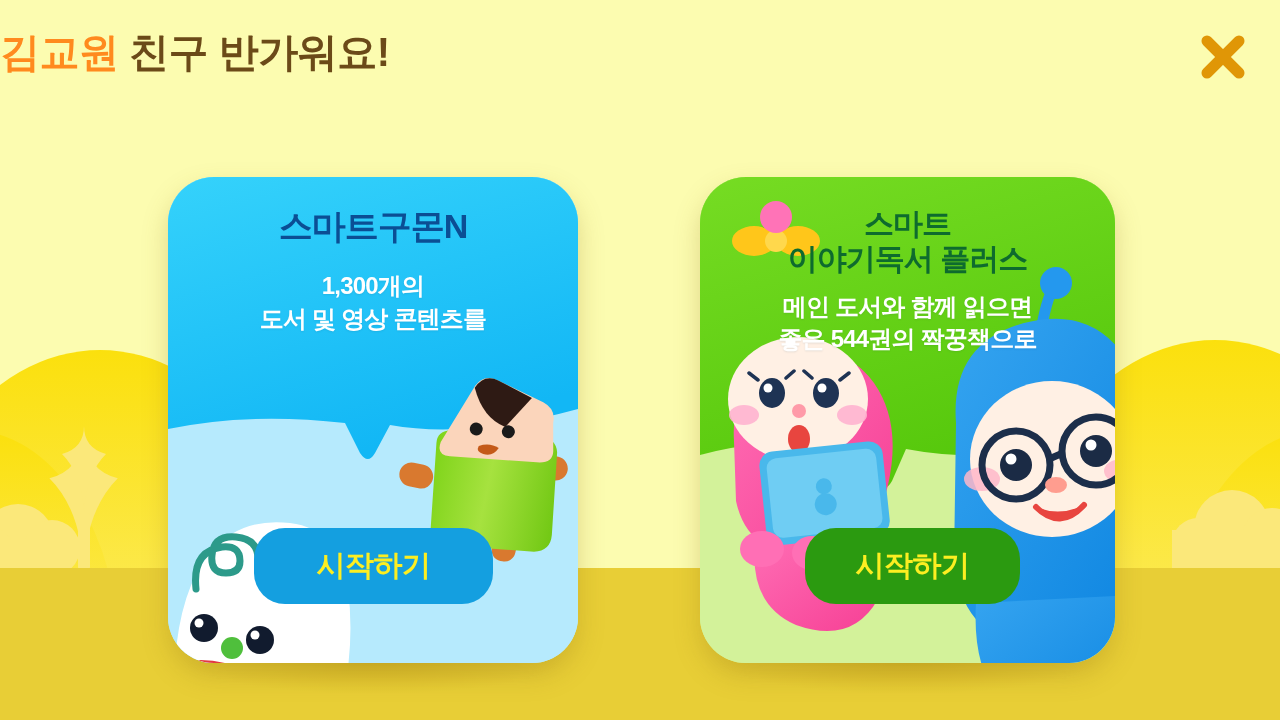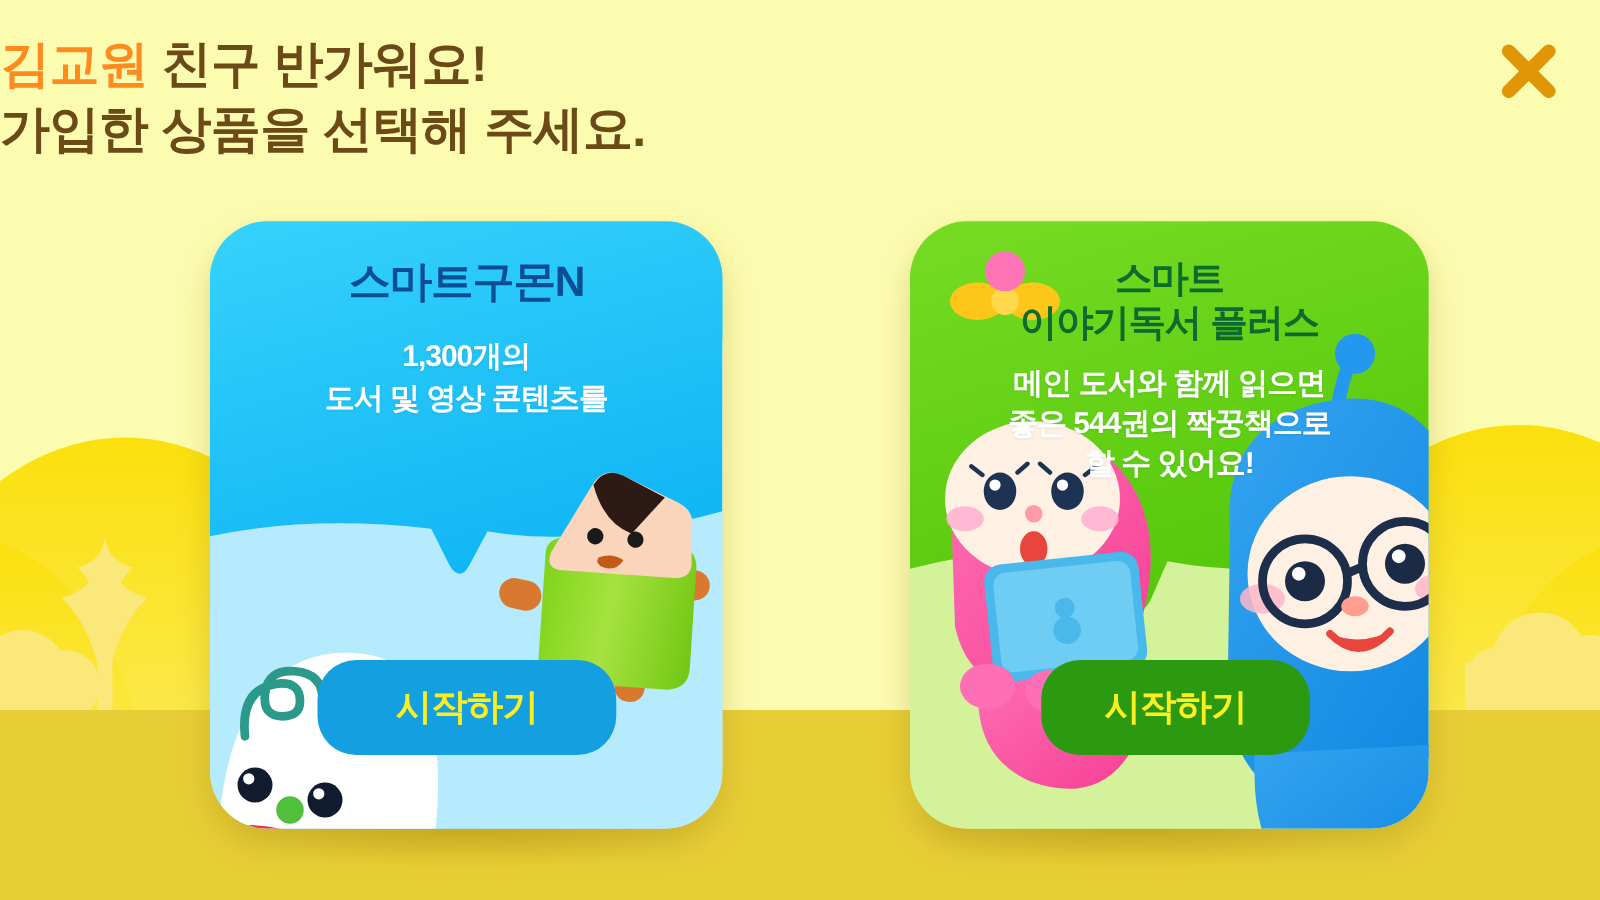--- a/index.html
+++ b/index.html
@@ -34,21 +34,21 @@
   .title-line { display: block; }
 
   
   .card {
     position: absolute; top: 177px; height: 486px;
     border-radius: 46px; overflow: hidden;
     box-shadow: 0 12px 26px rgba(140,110,20,0.26);
   }
   #card-smartgumon { left: 168px; width: 410px;
     background: linear-gradient(160deg,#2ECBFA 0%,#19BFF7 38%,#9BE2FB 39%,#B6EAFD 100%); }
-  #card-storyreading { left: 728px; width: 415px;
+  #card-storyreading { left: 700px; width: 415px;
     background: linear-gradient(160deg,#63D418 0%,#5FCE12 38%,#C6EE86 39%,#D3F29A 100%); }
 
   .card-art { position: absolute; inset: 0; }
 
   
   .bubble { position: absolute; left: 0; top: 0; }
 
   .card-text { position: absolute; left: 0; right: 0; top: 30px; text-align: center; }
   .card-title {
     font-size: 34px; font-weight: bold; line-height: 1.16; letter-spacing: -1px;
@@ -136,21 +136,20 @@
         <line x1="10" y1="10" x2="42" y2="42"></line>
         <line x1="42" y1="10" x2="10" y2="42"></line>
       </g>
     </svg>
   </div>
 
   <div id="title">
     <span class="title-line">
       <span class="hl">김교원</span><span> 친구 반가워요!</span>
     </span>
-    <span class="title-line">가입한 상품을 선택해 주세요.</span>
   </div>
 
   <div class="card" id="card-smartgumon">
 
     <div class="card-art">
       <svg width="410" height="486" viewBox="0 0 410 486">
         <defs>
           <linearGradient id="cardBlue" x1="0" y1="0" x2="0.4" y2="1">
             <stop offset="0%" stop-color="#35D2FB"></stop>
             <stop offset="100%" stop-color="#12B7F5"></stop>
@@ -332,20 +331,19 @@
     </div>
 
     <div class="card-text">
       <div class="card-title">
         <div>스마트</div>
         <div>이야기독서 플러스</div>
       </div>
       <div class="card-desc">
         <div>메인 도서와 함께 읽으면</div>
         <div>좋은 544권의 짝꿍책으로</div>
-        <div>할 수 있어요!</div>
       </div>
     </div>
 
     <button class="start-btn" id="start-storyreading">시작하기</button>
   </div>
 
 </div>
 
 </body></html>

